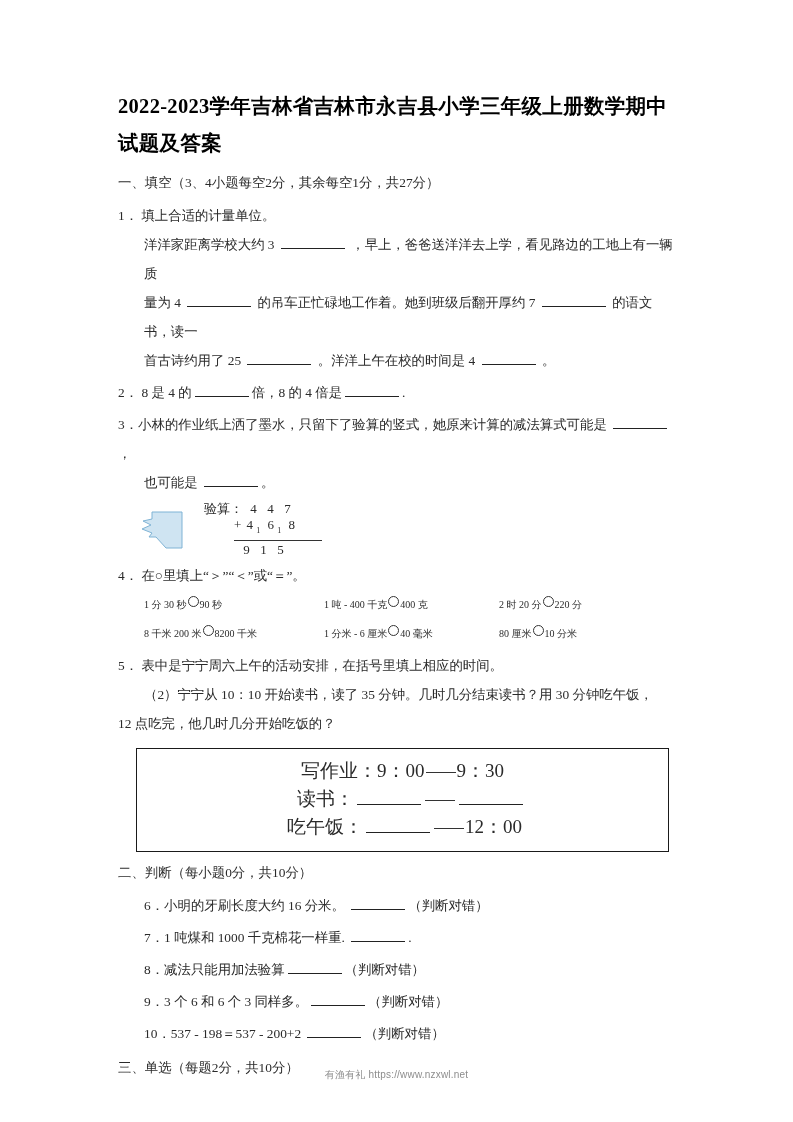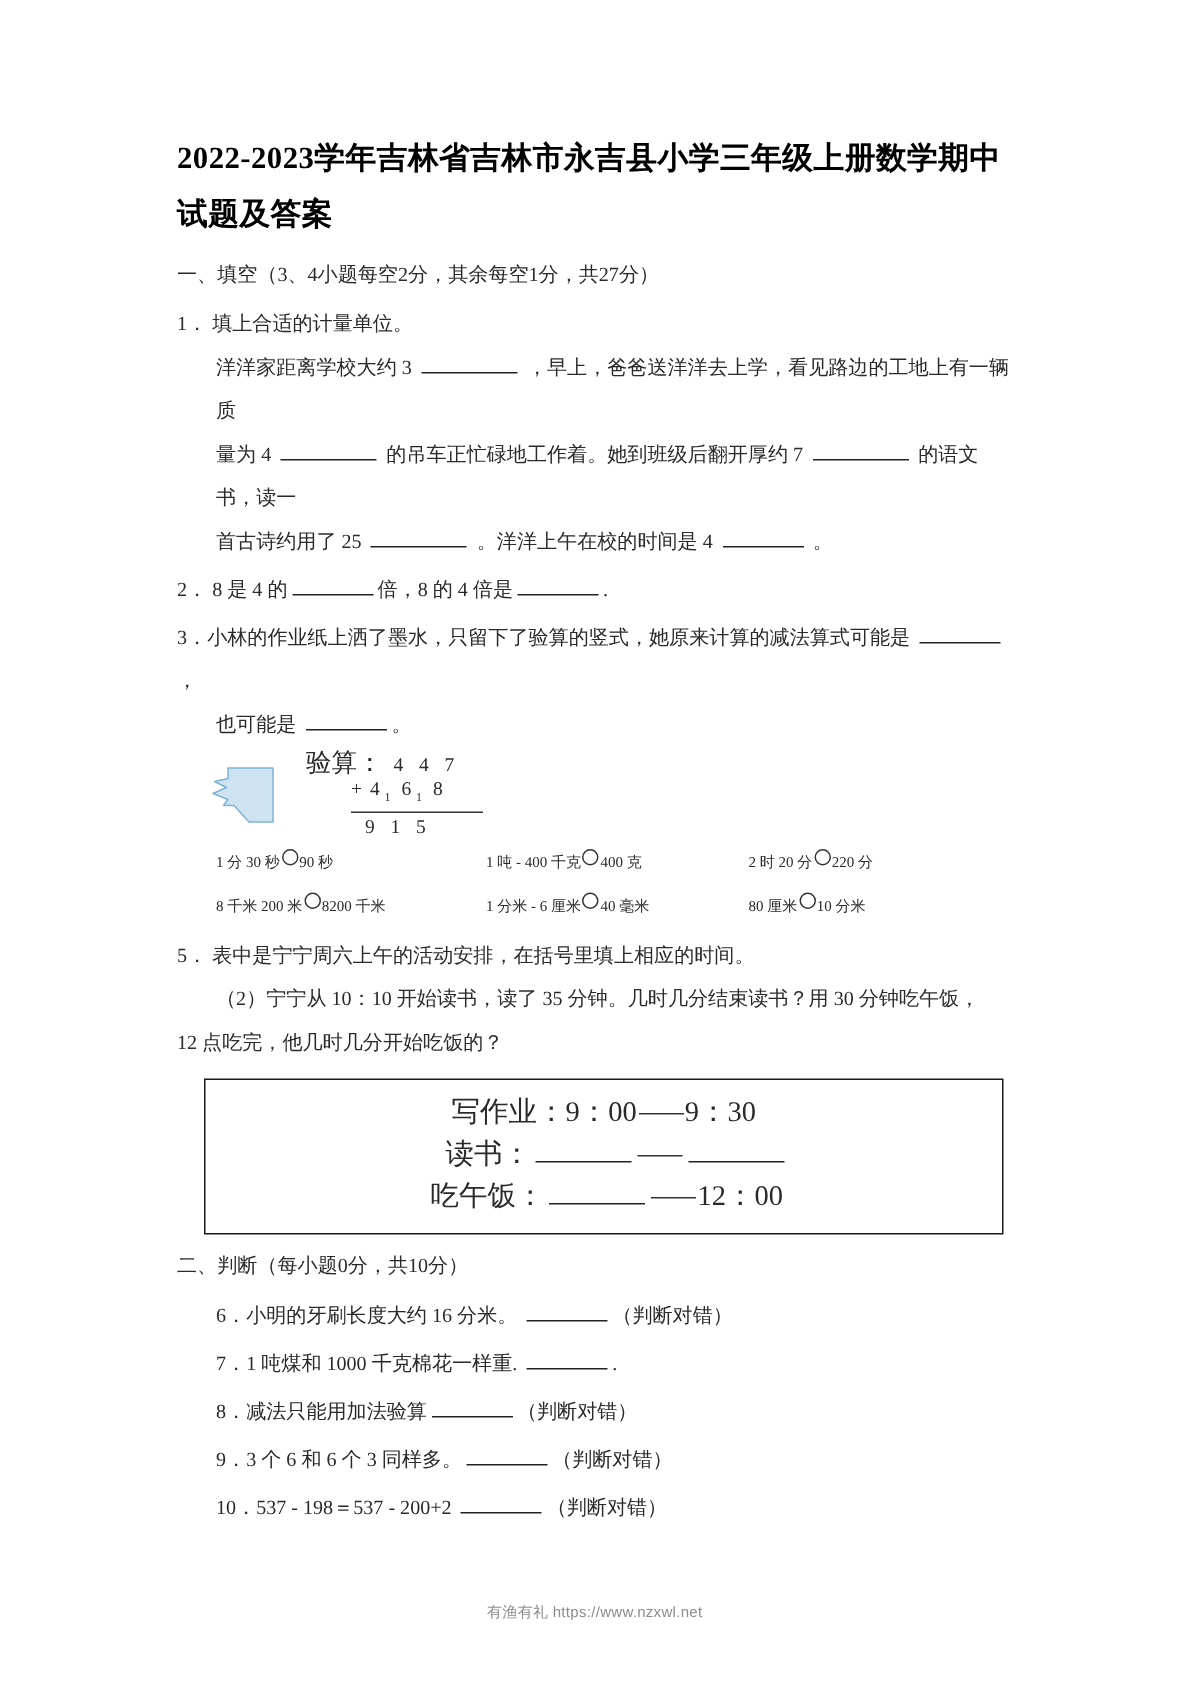--- a/index.html
+++ b/index.html
@@ -112,21 +112,21 @@
     font-size: 13px;
     line-height: 16px;
     color: #2a2a2a;
   }
   .vsum-row {
     display: flex;
     align-items: baseline;
     white-space: nowrap;
   }
   .vsum-label {
-    font-size: 17px;
+    font-size: 13px;
     margin-right: 2px;
   }
   .digits {
     display: inline-block;
     letter-spacing: 0;
   }
   .digits span.d {
     display: inline-block;
     width: 17px;
     text-align: center;
@@ -259,20 +259,24 @@
         </div>
         <div class="sum-rule"></div>
         <div class="vsum-row vsum-line3">
           <span class="digits">
             <span class="d">9</span><span class="d">1</span><span class="d">5</span>
           </span>
         </div>
       </div>
     </div>
 
+    <p class="q">
+      <span>4．</span>
+      <span>在○里填上“＞”“＜”或“＝”。</span>
+    </p>
     <div class="cmp-grid">
       <div class="cmp-cell"><span>1 分 30 秒</span><span class="circ"></span><span>90 秒</span></div>
       <div class="cmp-cell"><span>1 吨 - 400 千克</span><span class="circ"></span><span>400 克</span></div>
       <div class="cmp-cell"><span>2 时 20 分</span><span class="circ"></span><span>220 分</span></div>
     </div>
     <div class="cmp-grid">
       <div class="cmp-cell"><span>8 千米 200 米</span><span class="circ"></span><span>8200 千米</span></div>
       <div class="cmp-cell"><span>1 分米 - 6 厘米</span><span class="circ"></span><span>40 毫米</span></div>
       <div class="cmp-cell"><span>80 厘米</span><span class="circ"></span><span>10 分米</span></div>
     </div>
@@ -310,20 +314,21 @@
       <span>8．</span><span>减法只能用加法验算</span><span class="blank b-md"></span><span>（判断对错）</span>
     </p>
     <p class="q indent1">
       <span>9．</span><span>3 个 6 和 6 个 3 同样多。</span><span class="blank b-md"></span><span>（判断对错）</span>
     </p>
     <p class="q indent1">
       <span>10．</span><span>537 - 198＝537 - 200+2</span>
       <span class="blank b-md"></span><span>（判断对错）</span>
     </p>
 
+    <p class="sec-head">三、单选（每题2分，共10分）</p>
 
     <p class="q indent1">
       <span class="blank b-sm" style="border-bottom:none;"></span>
     </p>
 
   </div>
 
   <div class="footer">有渔有礼 https://www.nzxwl.net</div>
 </div>
 

